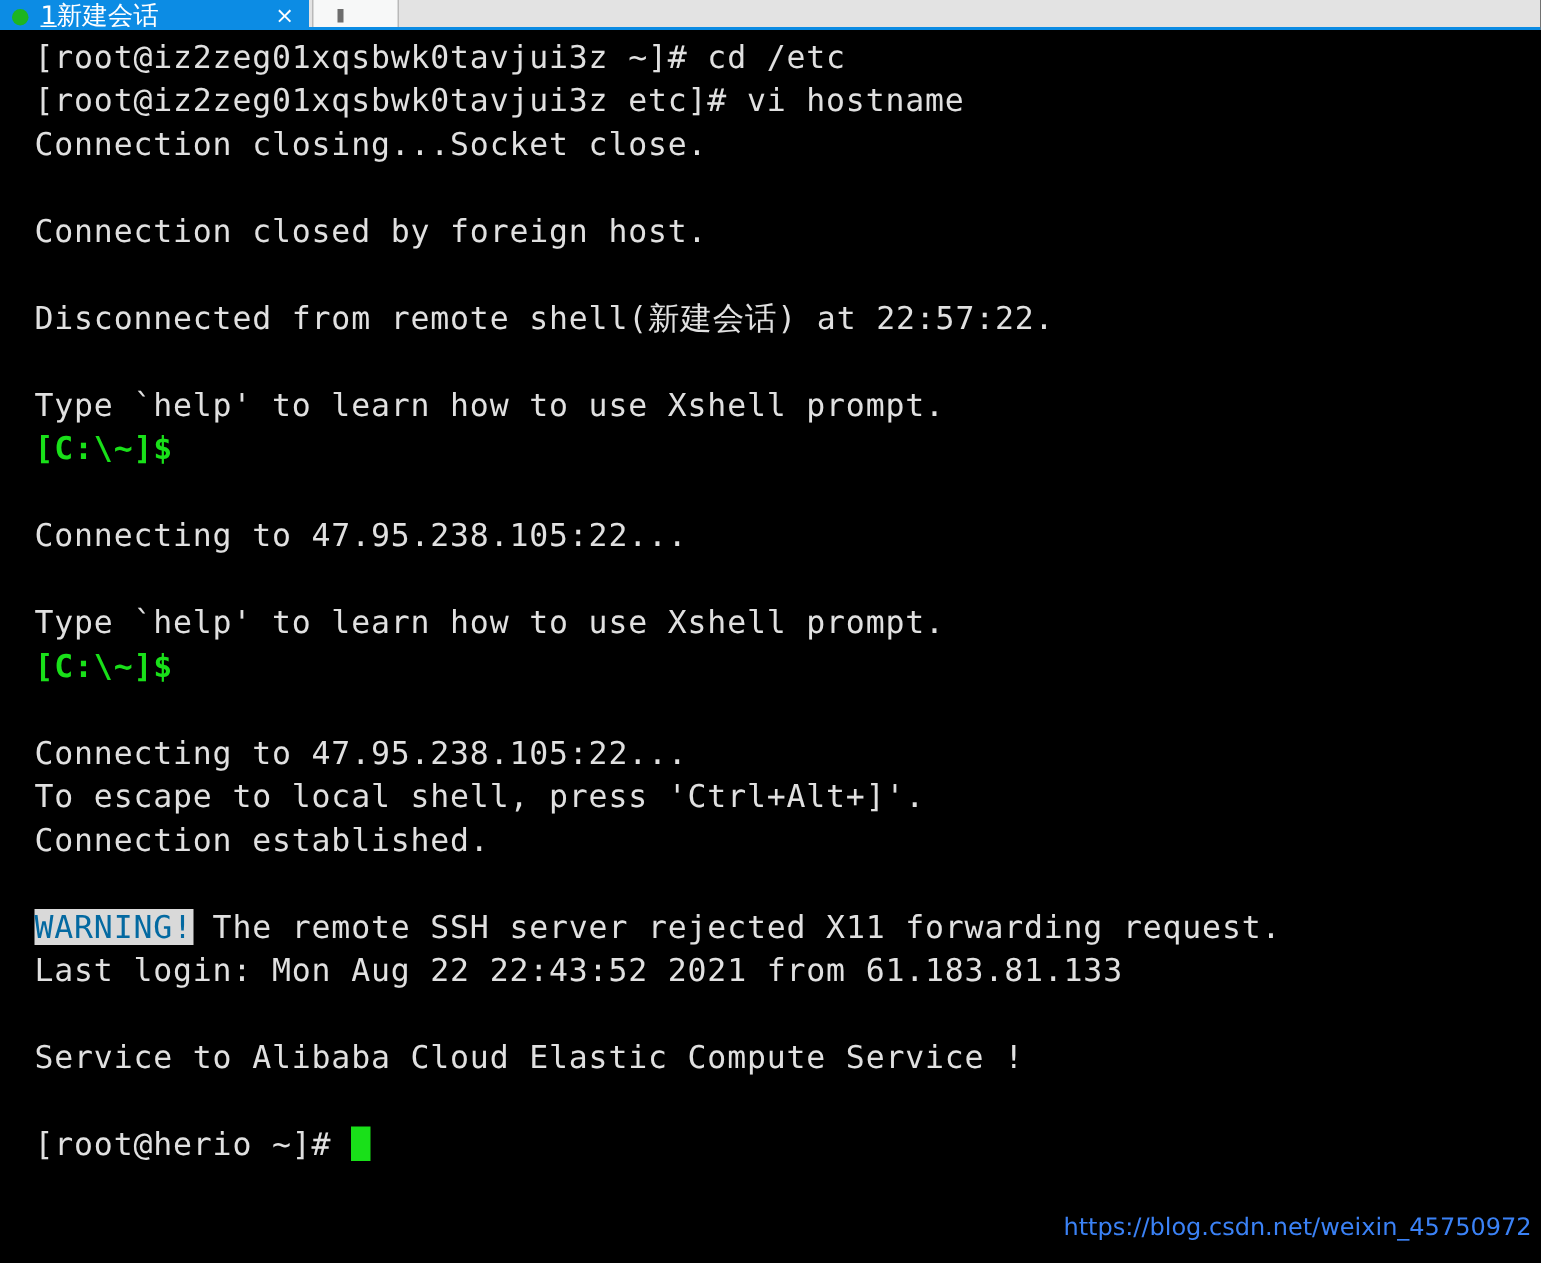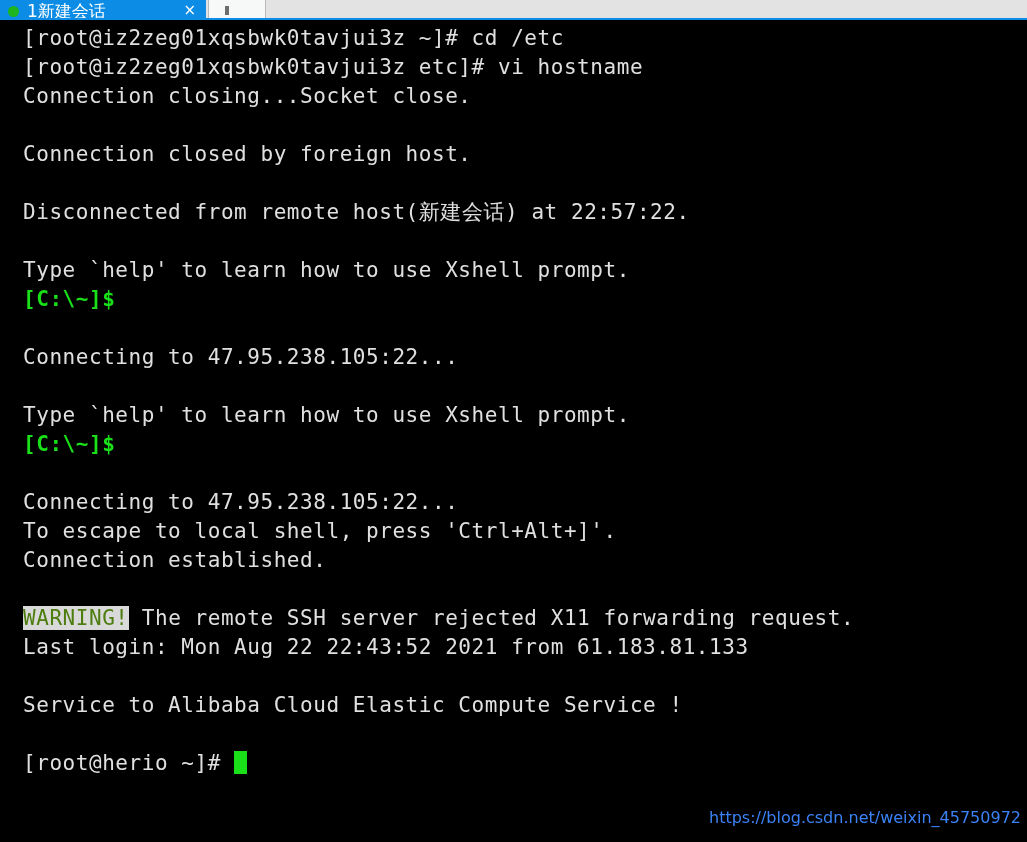--- a/index.html
+++ b/index.html
@@ -117,21 +117,21 @@
     letter-spacing: 0.55px;
     color: #e0e0e0;
     white-space: pre;
   }
   .term-line.green {
     color: #19e019;
     font-weight: bold;
   }
   .seg-inverse {
     background: #d9d9d9;
-    color: #4d7c0f;
+    color: #0369a1;
   }
   .cursor-block {
     display: inline-block;
     width: 13px;
     height: 23px;
     background: #19e019;
     vertical-align: -4px;
   }
 
   
@@ -165,21 +165,21 @@
 </div>
 
 <div id="terminal">
   <div id="terminal-lines">
       <div class="term-line"><span>[root@iz2zeg01xqsbwk0tavjui3z ~]# cd /etc</span></div>
       <div class="term-line"><span>[root@iz2zeg01xqsbwk0tavjui3z etc]# vi hostname</span></div>
       <div class="term-line"><span>Connection closing...Socket close.</span></div>
       <div class="term-line"><span>&nbsp;</span></div>
       <div class="term-line"><span>Connection closed by foreign host.</span></div>
       <div class="term-line"><span>&nbsp;</span></div>
-      <div class="term-line"><span>Disconnected from remote host(新建会话) at 22:57:22.</span></div>
+      <div class="term-line"><span>Disconnected from remote shell(新建会话) at 22:57:22.</span></div>
       <div class="term-line"><span>&nbsp;</span></div>
       <div class="term-line"><span>Type `help' to learn how to use Xshell prompt.</span></div>
       <div class="term-line green"><span>[C:\~]$</span></div>
       <div class="term-line"><span>&nbsp;</span></div>
       <div class="term-line"><span>Connecting to 47.95.238.105:22...</span></div>
       <div class="term-line"><span>&nbsp;</span></div>
       <div class="term-line"><span>Type `help' to learn how to use Xshell prompt.</span></div>
       <div class="term-line green"><span>[C:\~]$</span></div>
       <div class="term-line"><span>&nbsp;</span></div>
       <div class="term-line"><span>Connecting to 47.95.238.105:22...</span></div>

